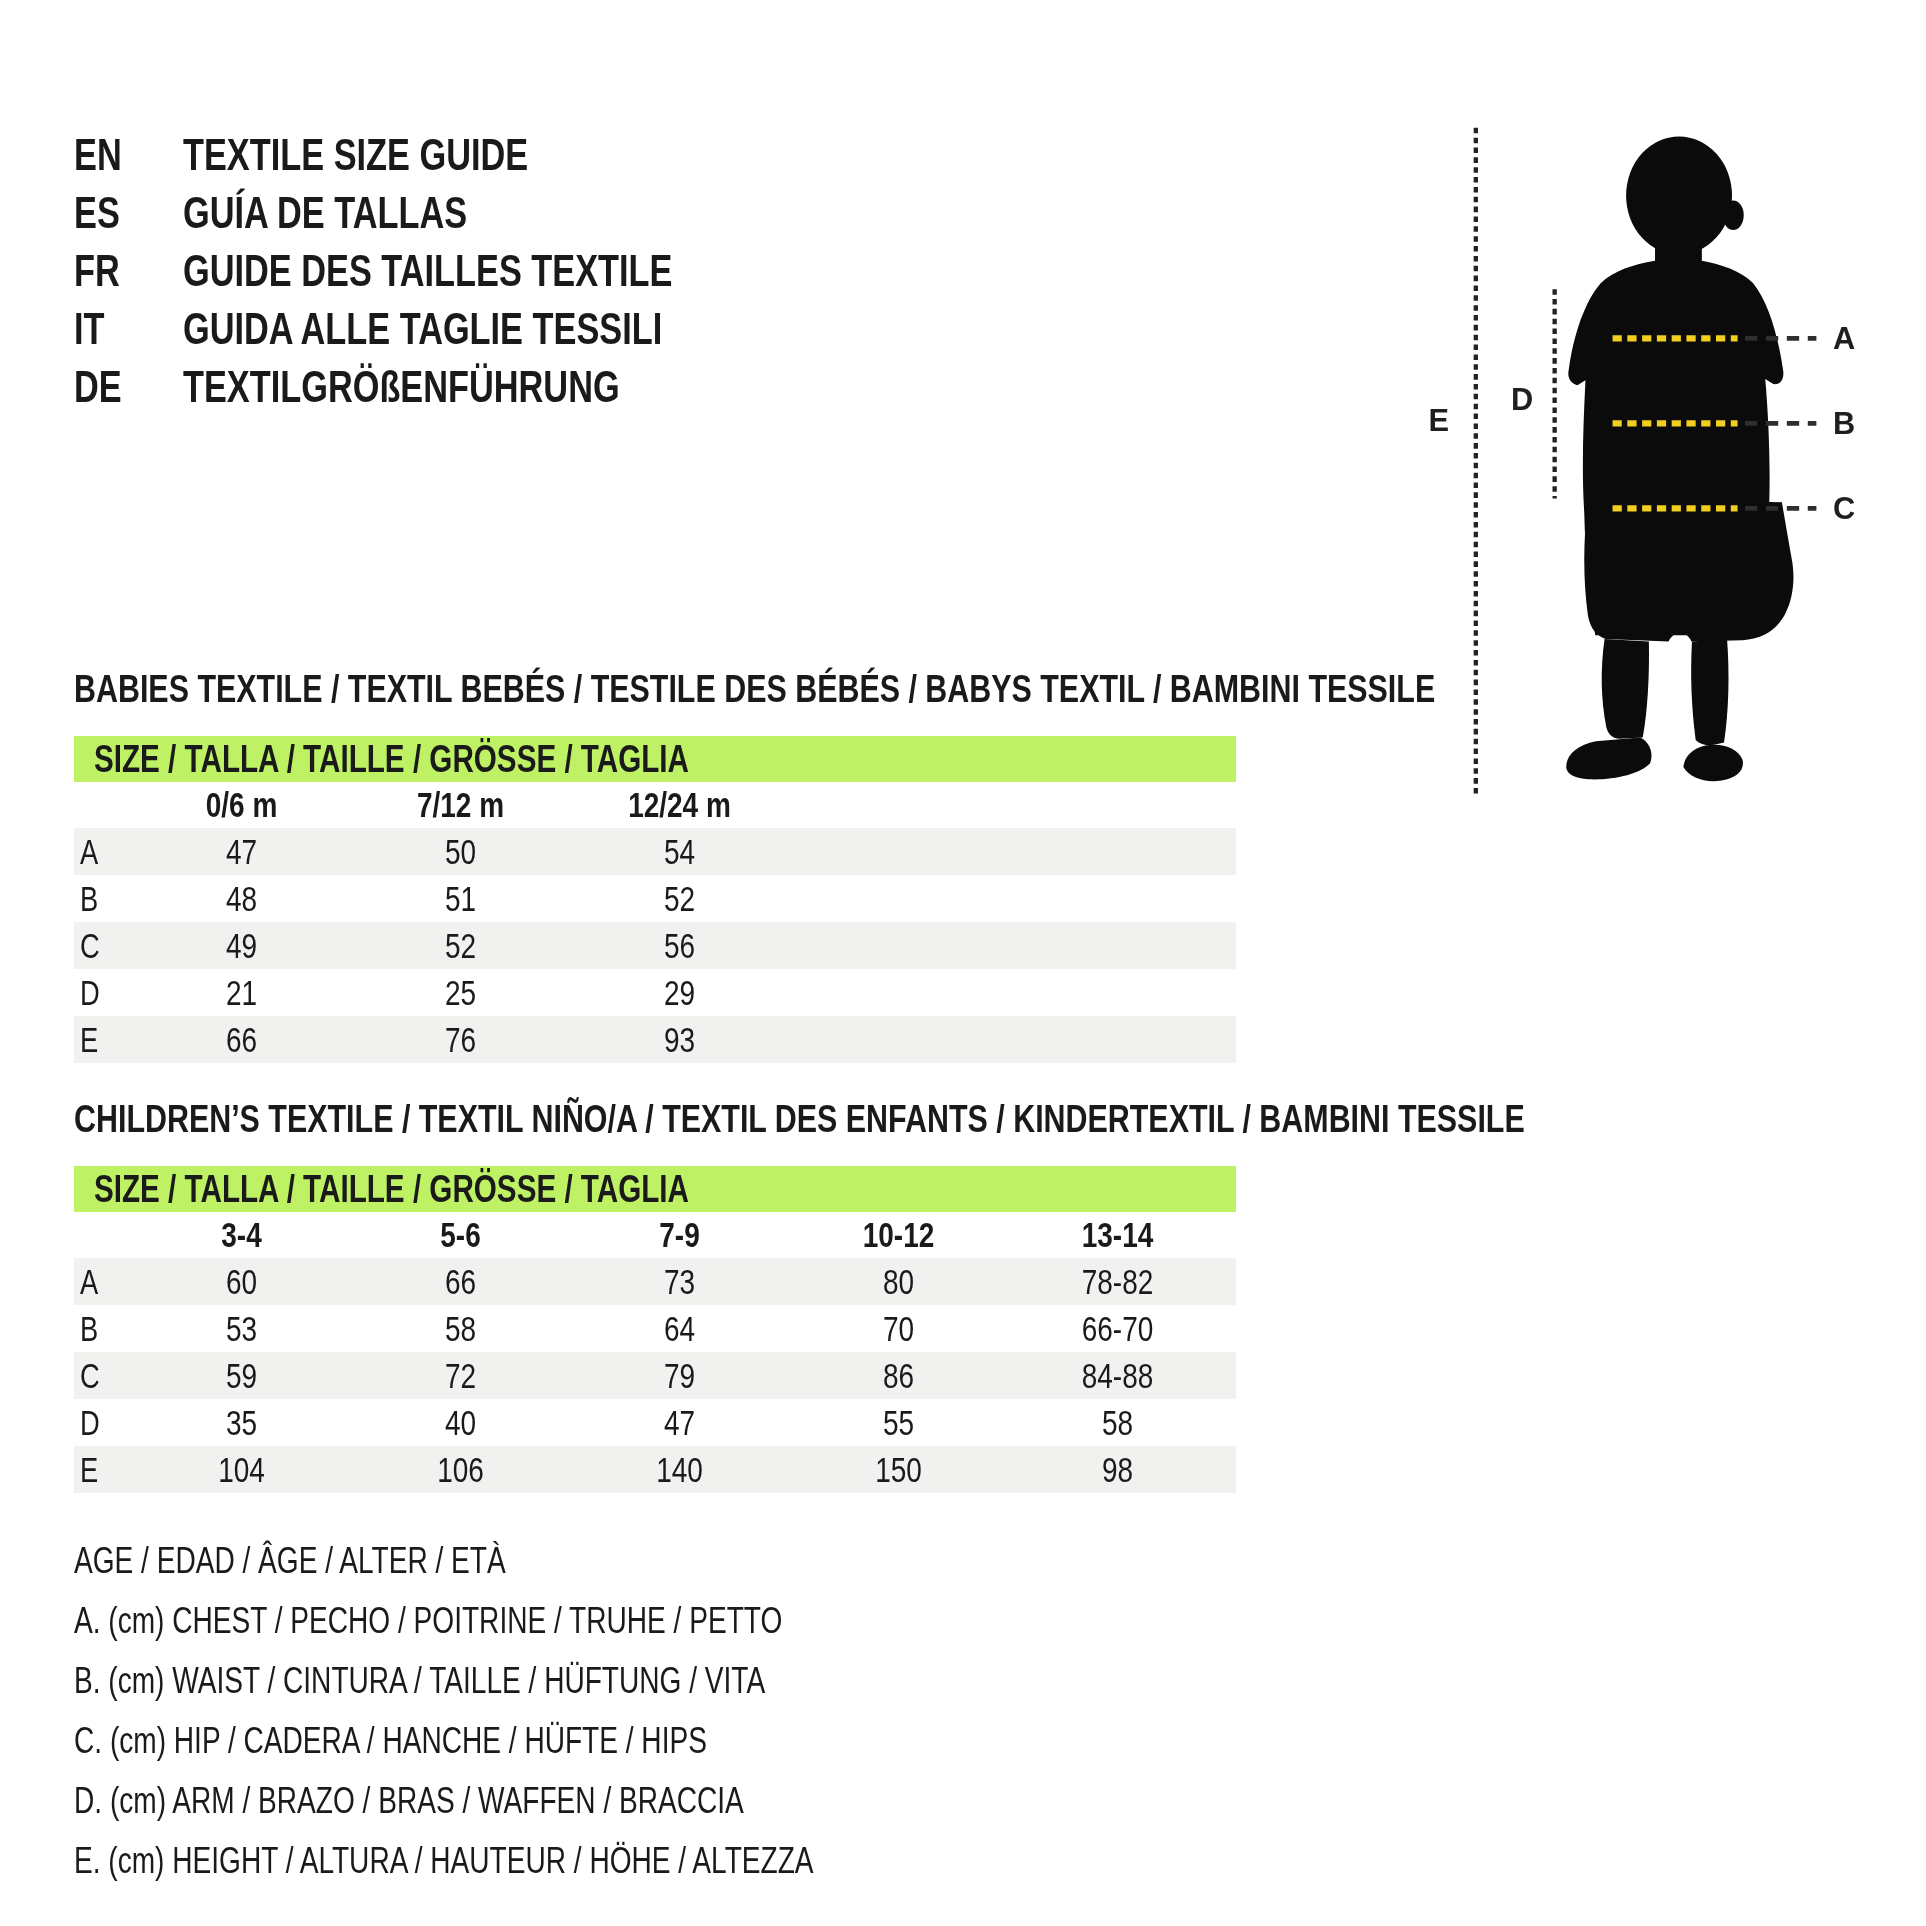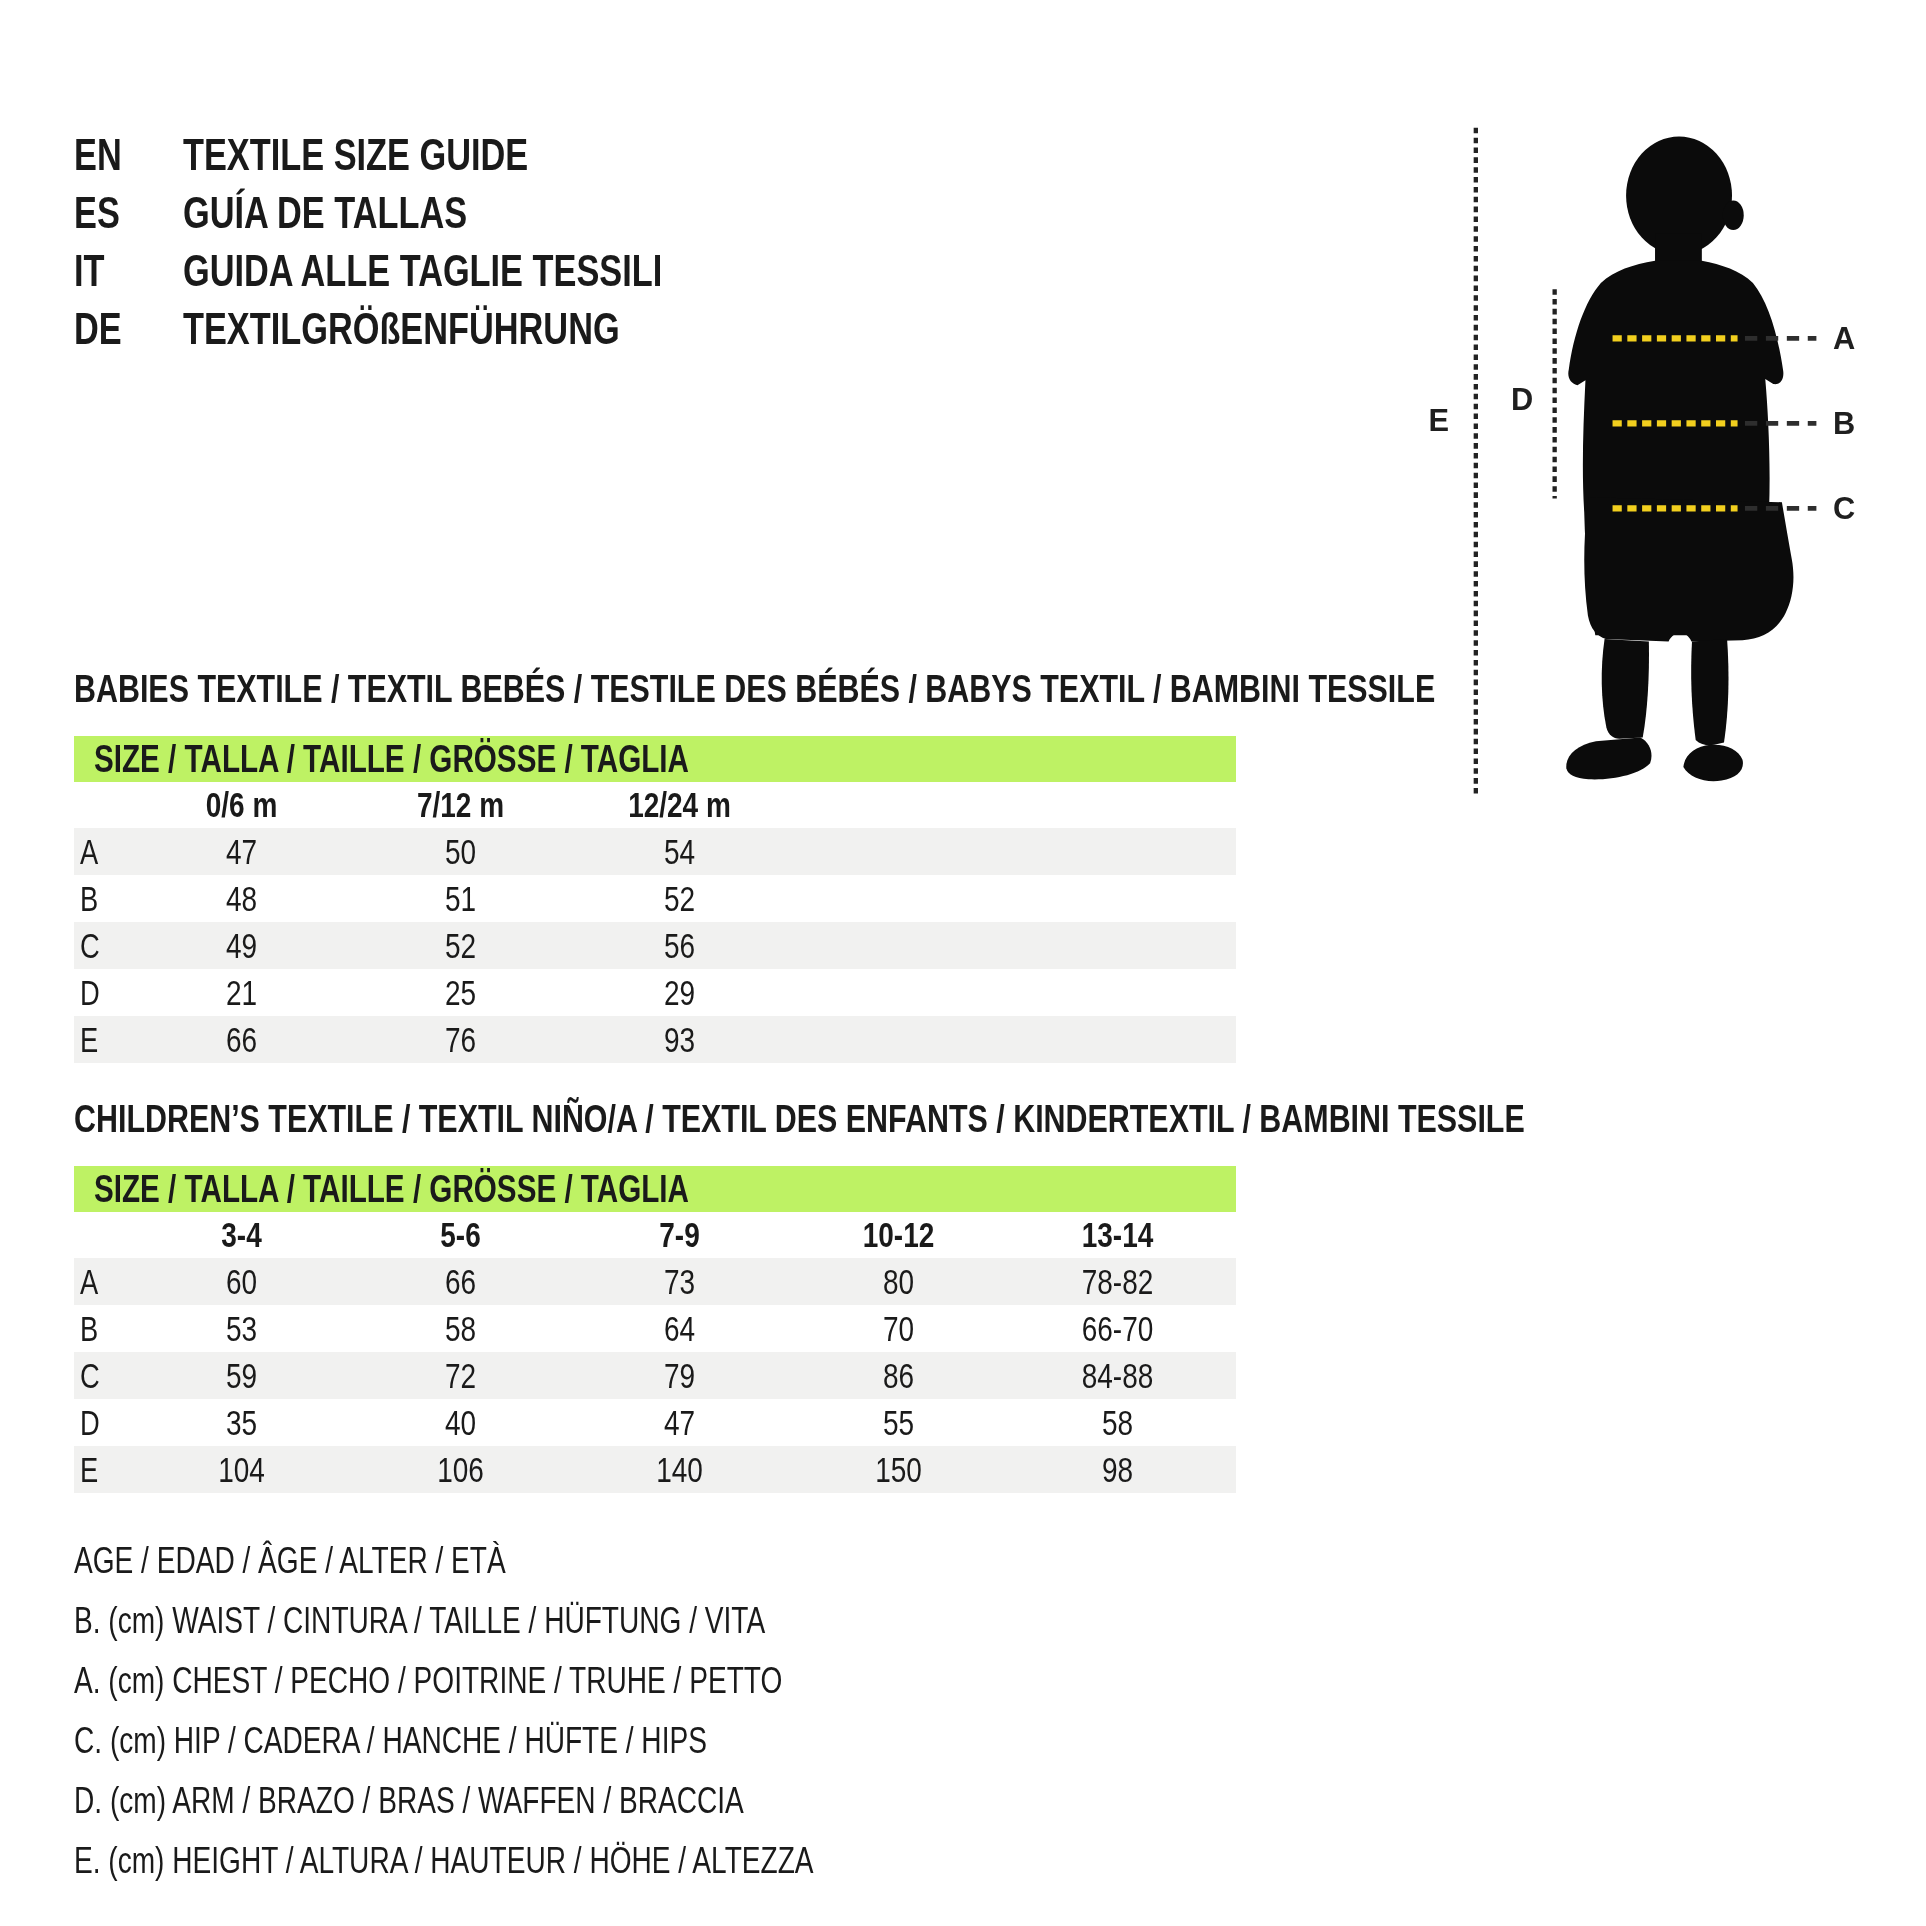--- a/index.html
+++ b/index.html
@@ -47,20 +47,24 @@
 <div class="page">
 
   <div class="lang-block">
     <div class="lang-row">
       <span class="lang-code"><span class="cond">EN</span></span>
       <span class="cond">TEXTILE SIZE GUIDE</span>
     </div>
     <div class="lang-row">
       <span class="lang-code"><span class="cond">ES</span></span>
       <span class="cond">GUÍA DE TALLAS</span>
+    </div>
+    <div class="lang-row">
+      <span class="lang-code"><span class="cond">FR</span></span>
+      <span class="cond">GUIDE DES TAILLES TEXTILE</span>
     </div>
     <div class="lang-row">
       <span class="lang-code"><span class="cond">IT</span></span>
       <span class="cond">GUIDA ALLE TAGLIE TESSILI</span>
     </div>
     <div class="lang-row">
       <span class="lang-code"><span class="cond">DE</span></span>
       <span class="cond">TEXTILGRÖßENFÜHRUNG</span>
     </div>
   </div>
@@ -331,21 +335,21 @@
           <span class="condc">150</span>
         </span>
       <span class="cell">
           <span class="condc">98</span>
         </span>
     </div>
   </div>
 
   <div class="legend">
     <div><span class="cond">AGE / EDAD / ÂGE / ALTER / ETÀ</span></div>
+    <div><span class="cond">A. (cm) CHEST / PECHO / POITRINE / TRUHE / PETTO</span></div>
     <div><span class="cond">B. (cm) WAIST / CINTURA / TAILLE / HÜFTUNG / VITA</span></div>
-    <div><span class="cond">A. (cm) CHEST / PECHO / POITRINE / TRUHE / PETTO</span></div>
     <div><span class="cond">C. (cm) HIP / CADERA / HANCHE / HÜFTE / HIPS</span></div>
     <div><span class="cond">D. (cm) ARM / BRAZO / BRAS / WAFFEN / BRACCIA</span></div>
     <div><span class="cond">E. (cm) HEIGHT / ALTURA / HAUTEUR / HÖHE / ALTEZZA</span></div>
   </div>
 
 </div>
 
 
 </body></html>

